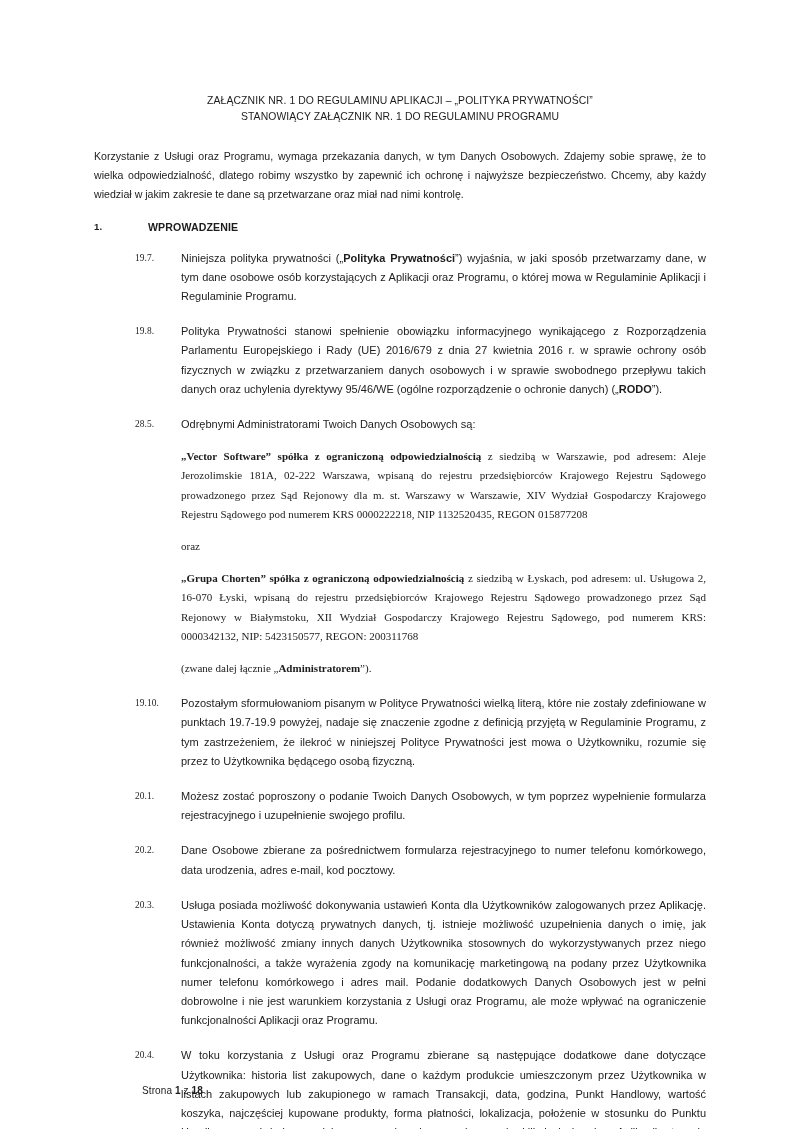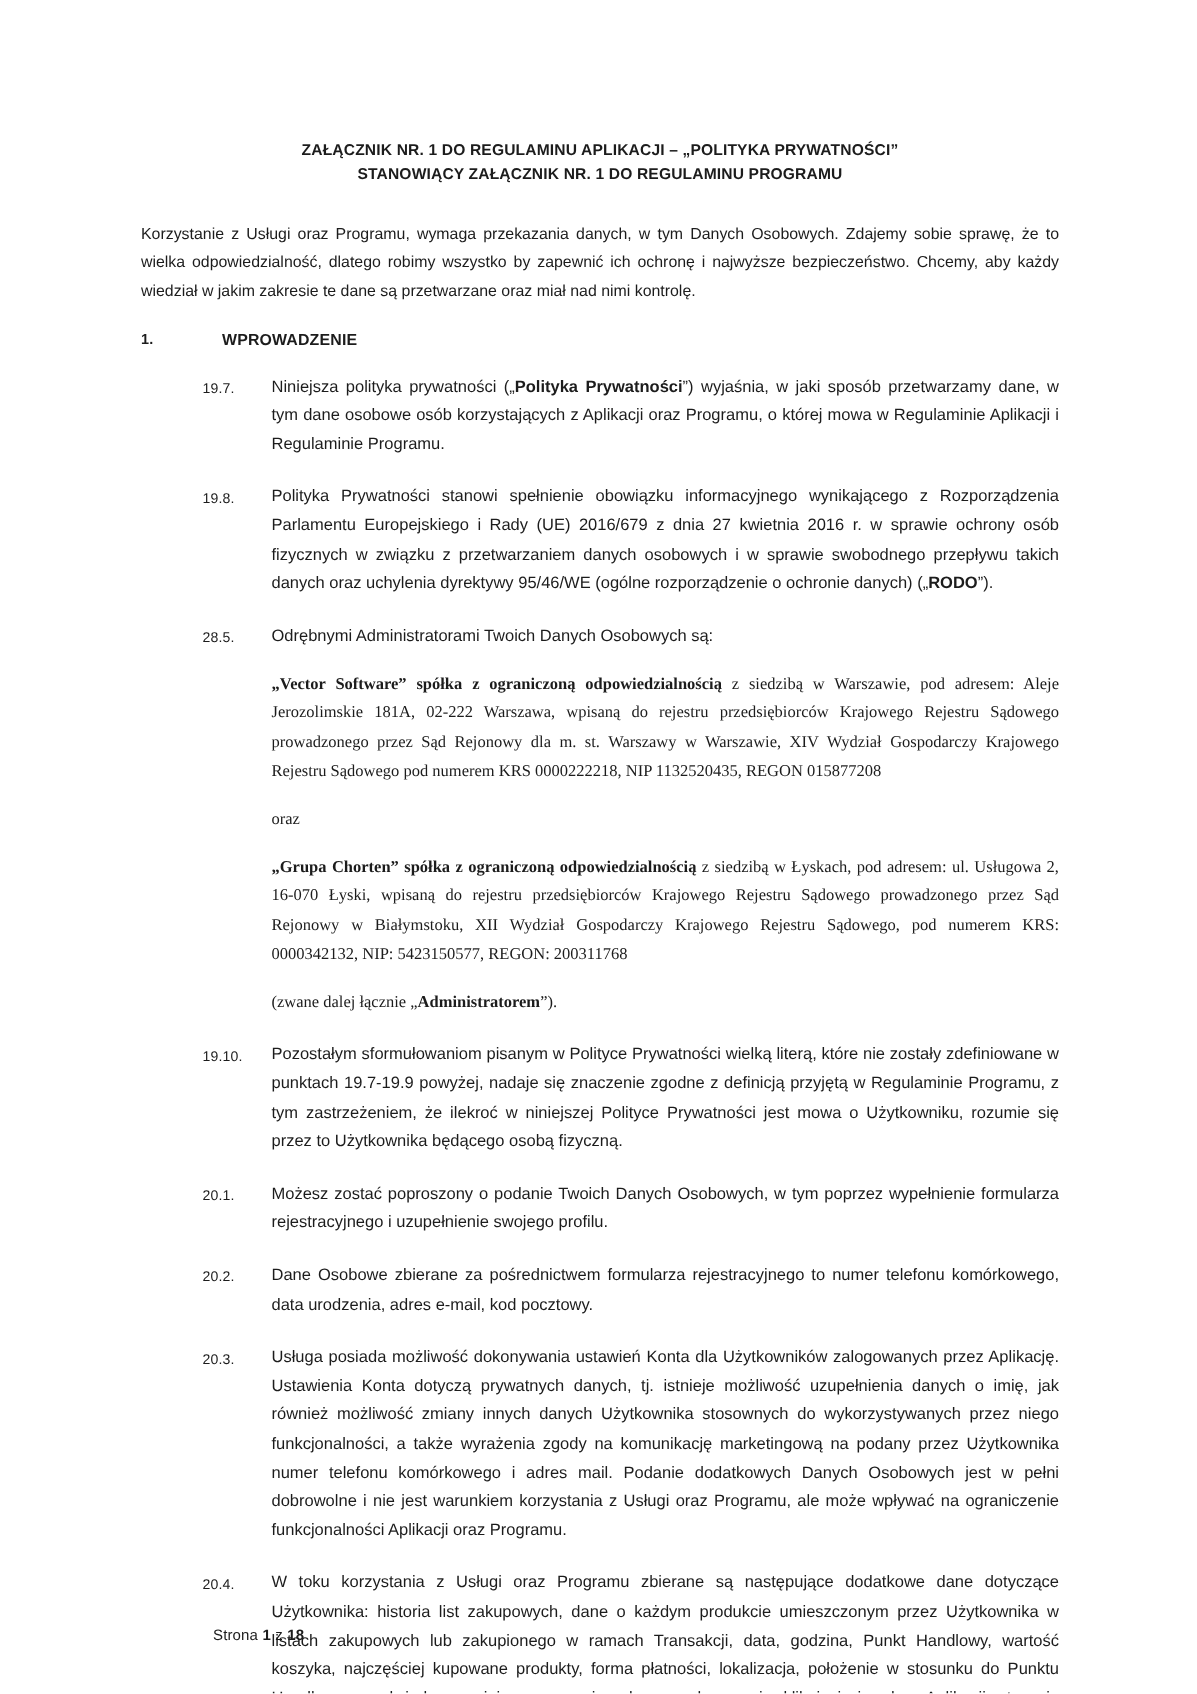--- a/index.html
+++ b/index.html
@@ -22,21 +22,21 @@
   .content {
     position: absolute;
     left: 94px;
     top: 0;
     width: 612px;
   }
 
   
   .doc-title {
     text-align: center;
-    font-weight: bold;
+    font-weight: normal;
     font-size: 10.4px;
     line-height: 15.5px;
     letter-spacing: 0.01em;
     margin-top: 93px;
     margin-bottom: 0;
   }
   .doc-title .line2 { display: block; }
 
   
   .intro {
@@ -76,20 +76,21 @@
   }
   .clause.tight { margin-top: 3px; }
   .clause-num {
     position: absolute;
     left: 41px;
     top: 0;
     width: 48px;
     font-size: 9.4px;
     letter-spacing: 0.01em;
     line-height: 19.2px;
+    font-family: Liberation Serif, serif;
   }
   .clause-body {
     text-align: justify;
     font-size: 11px;
     line-height: 19.2px;
     margin-top: 16px;
   }
   .clause-body p { margin: 0; }
   .clause-body p + p { margin-top: 13px; font-family: Liberation Serif, serif; }
 

